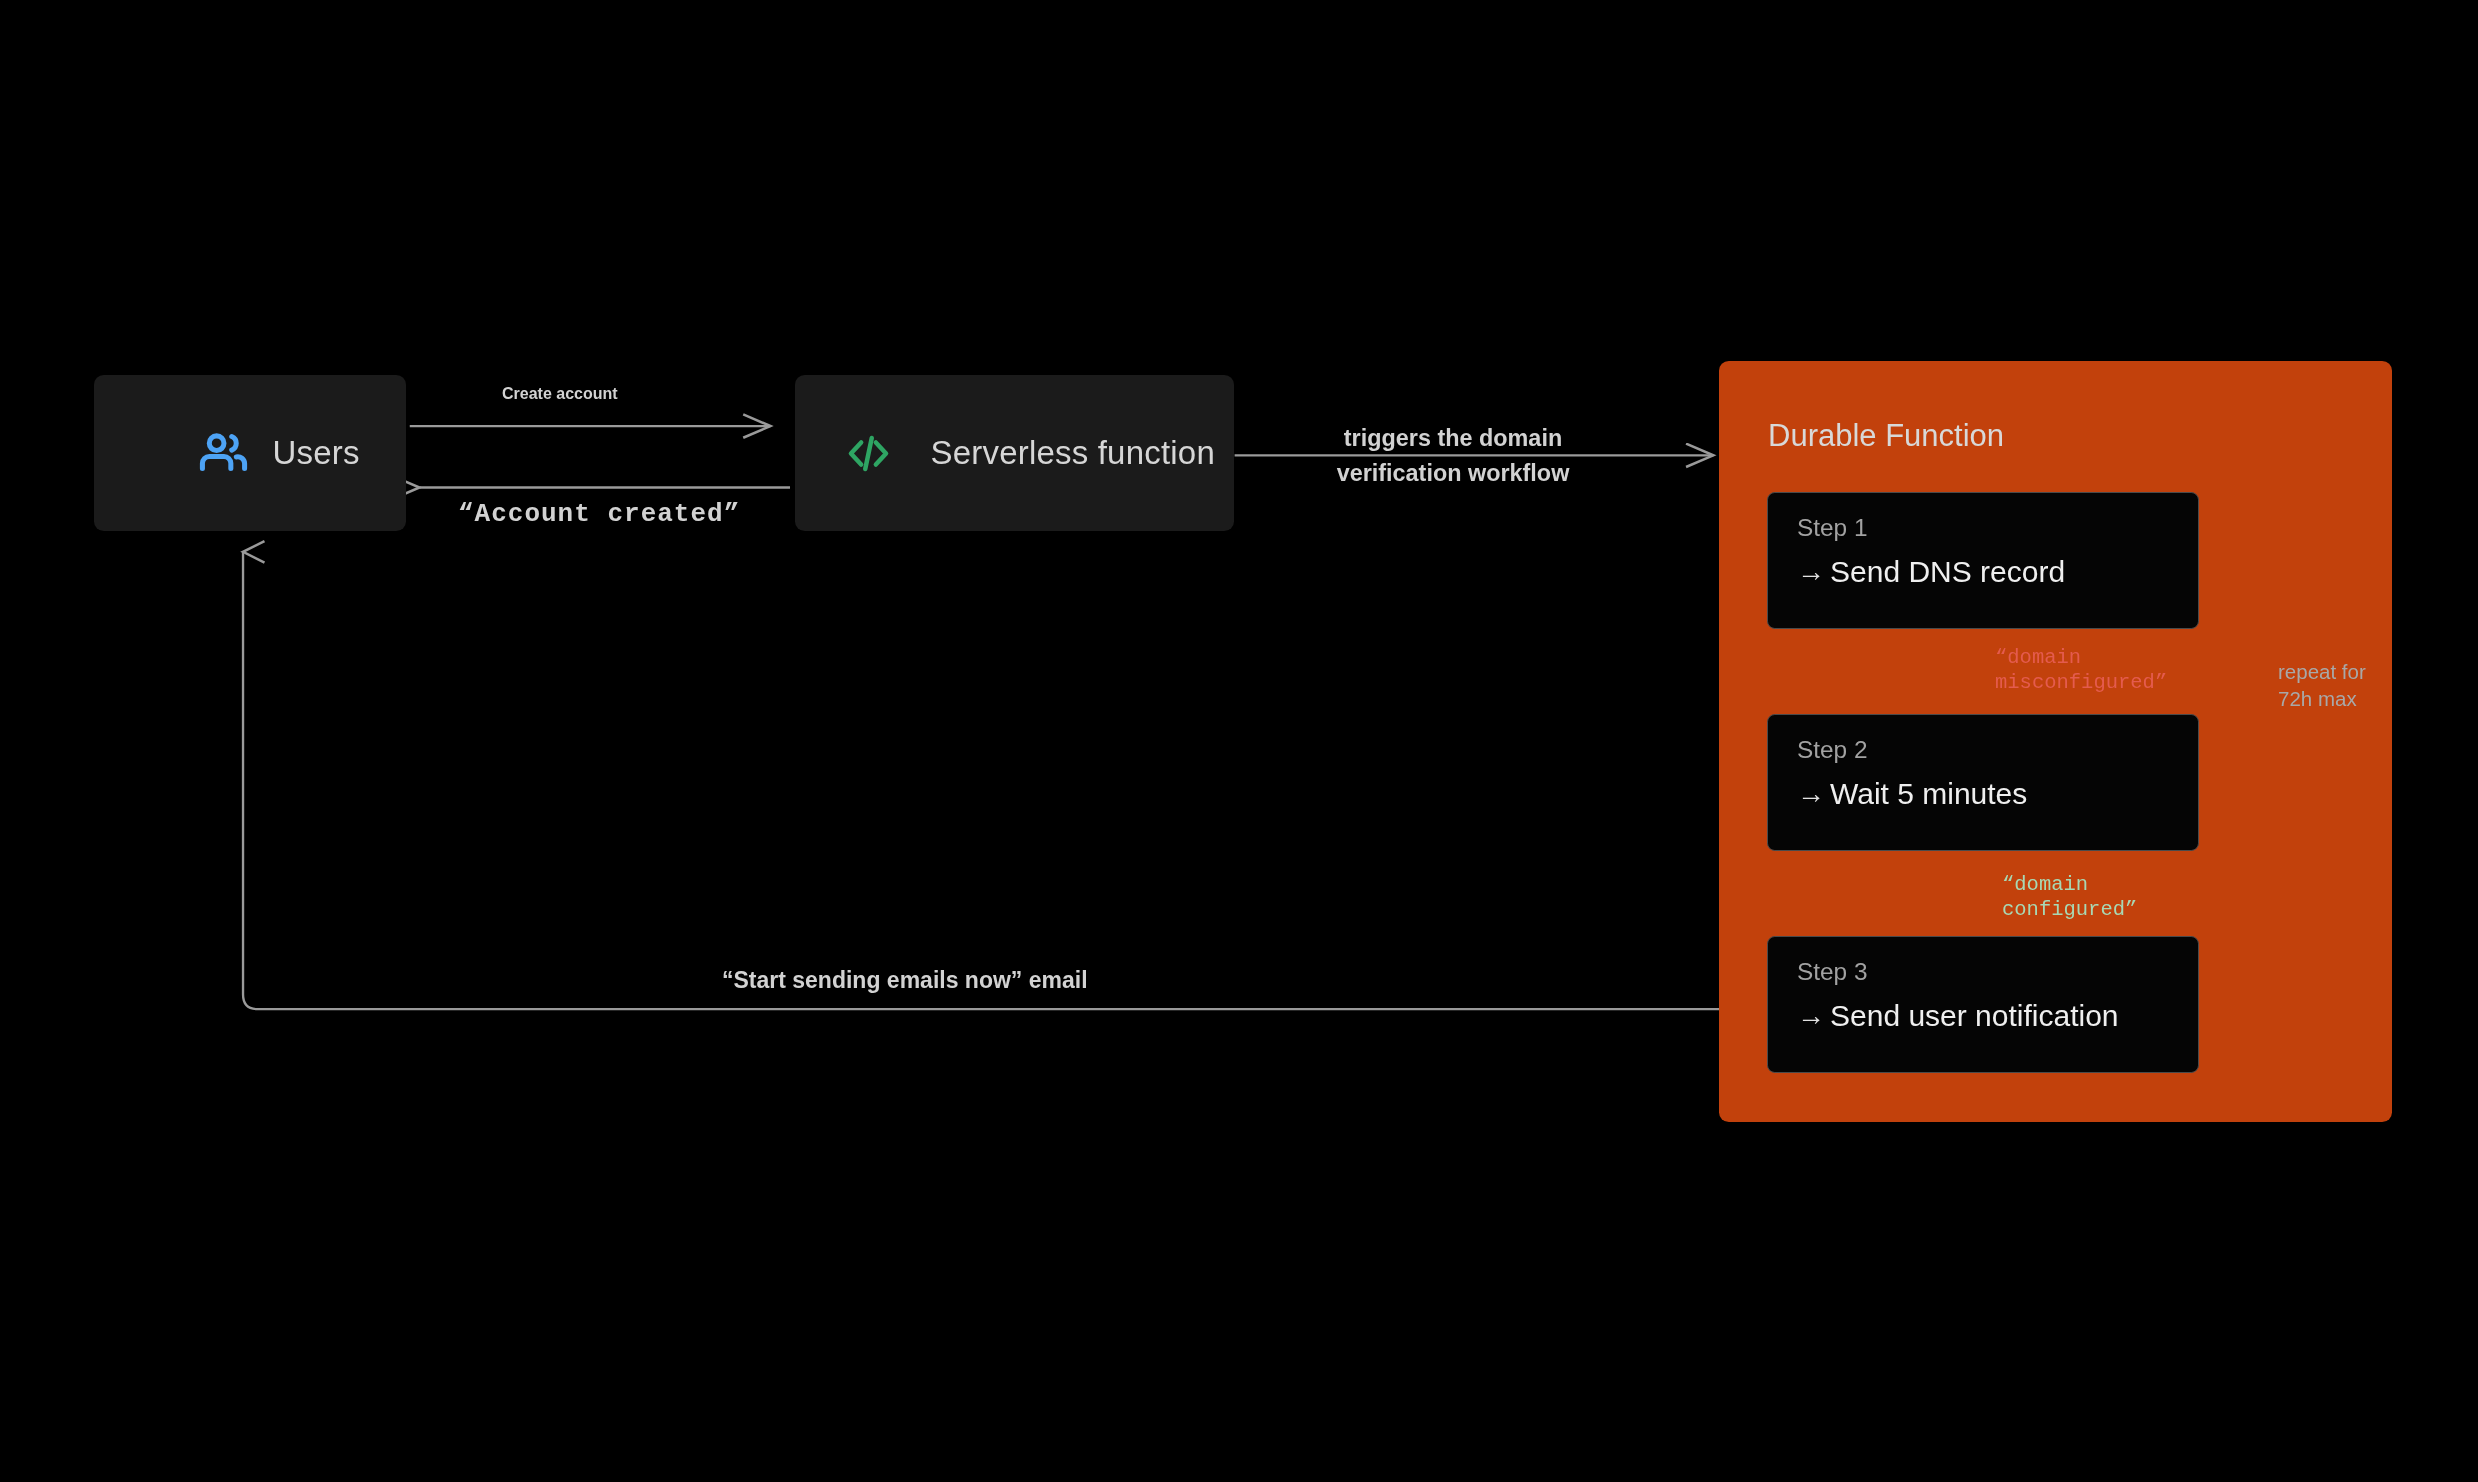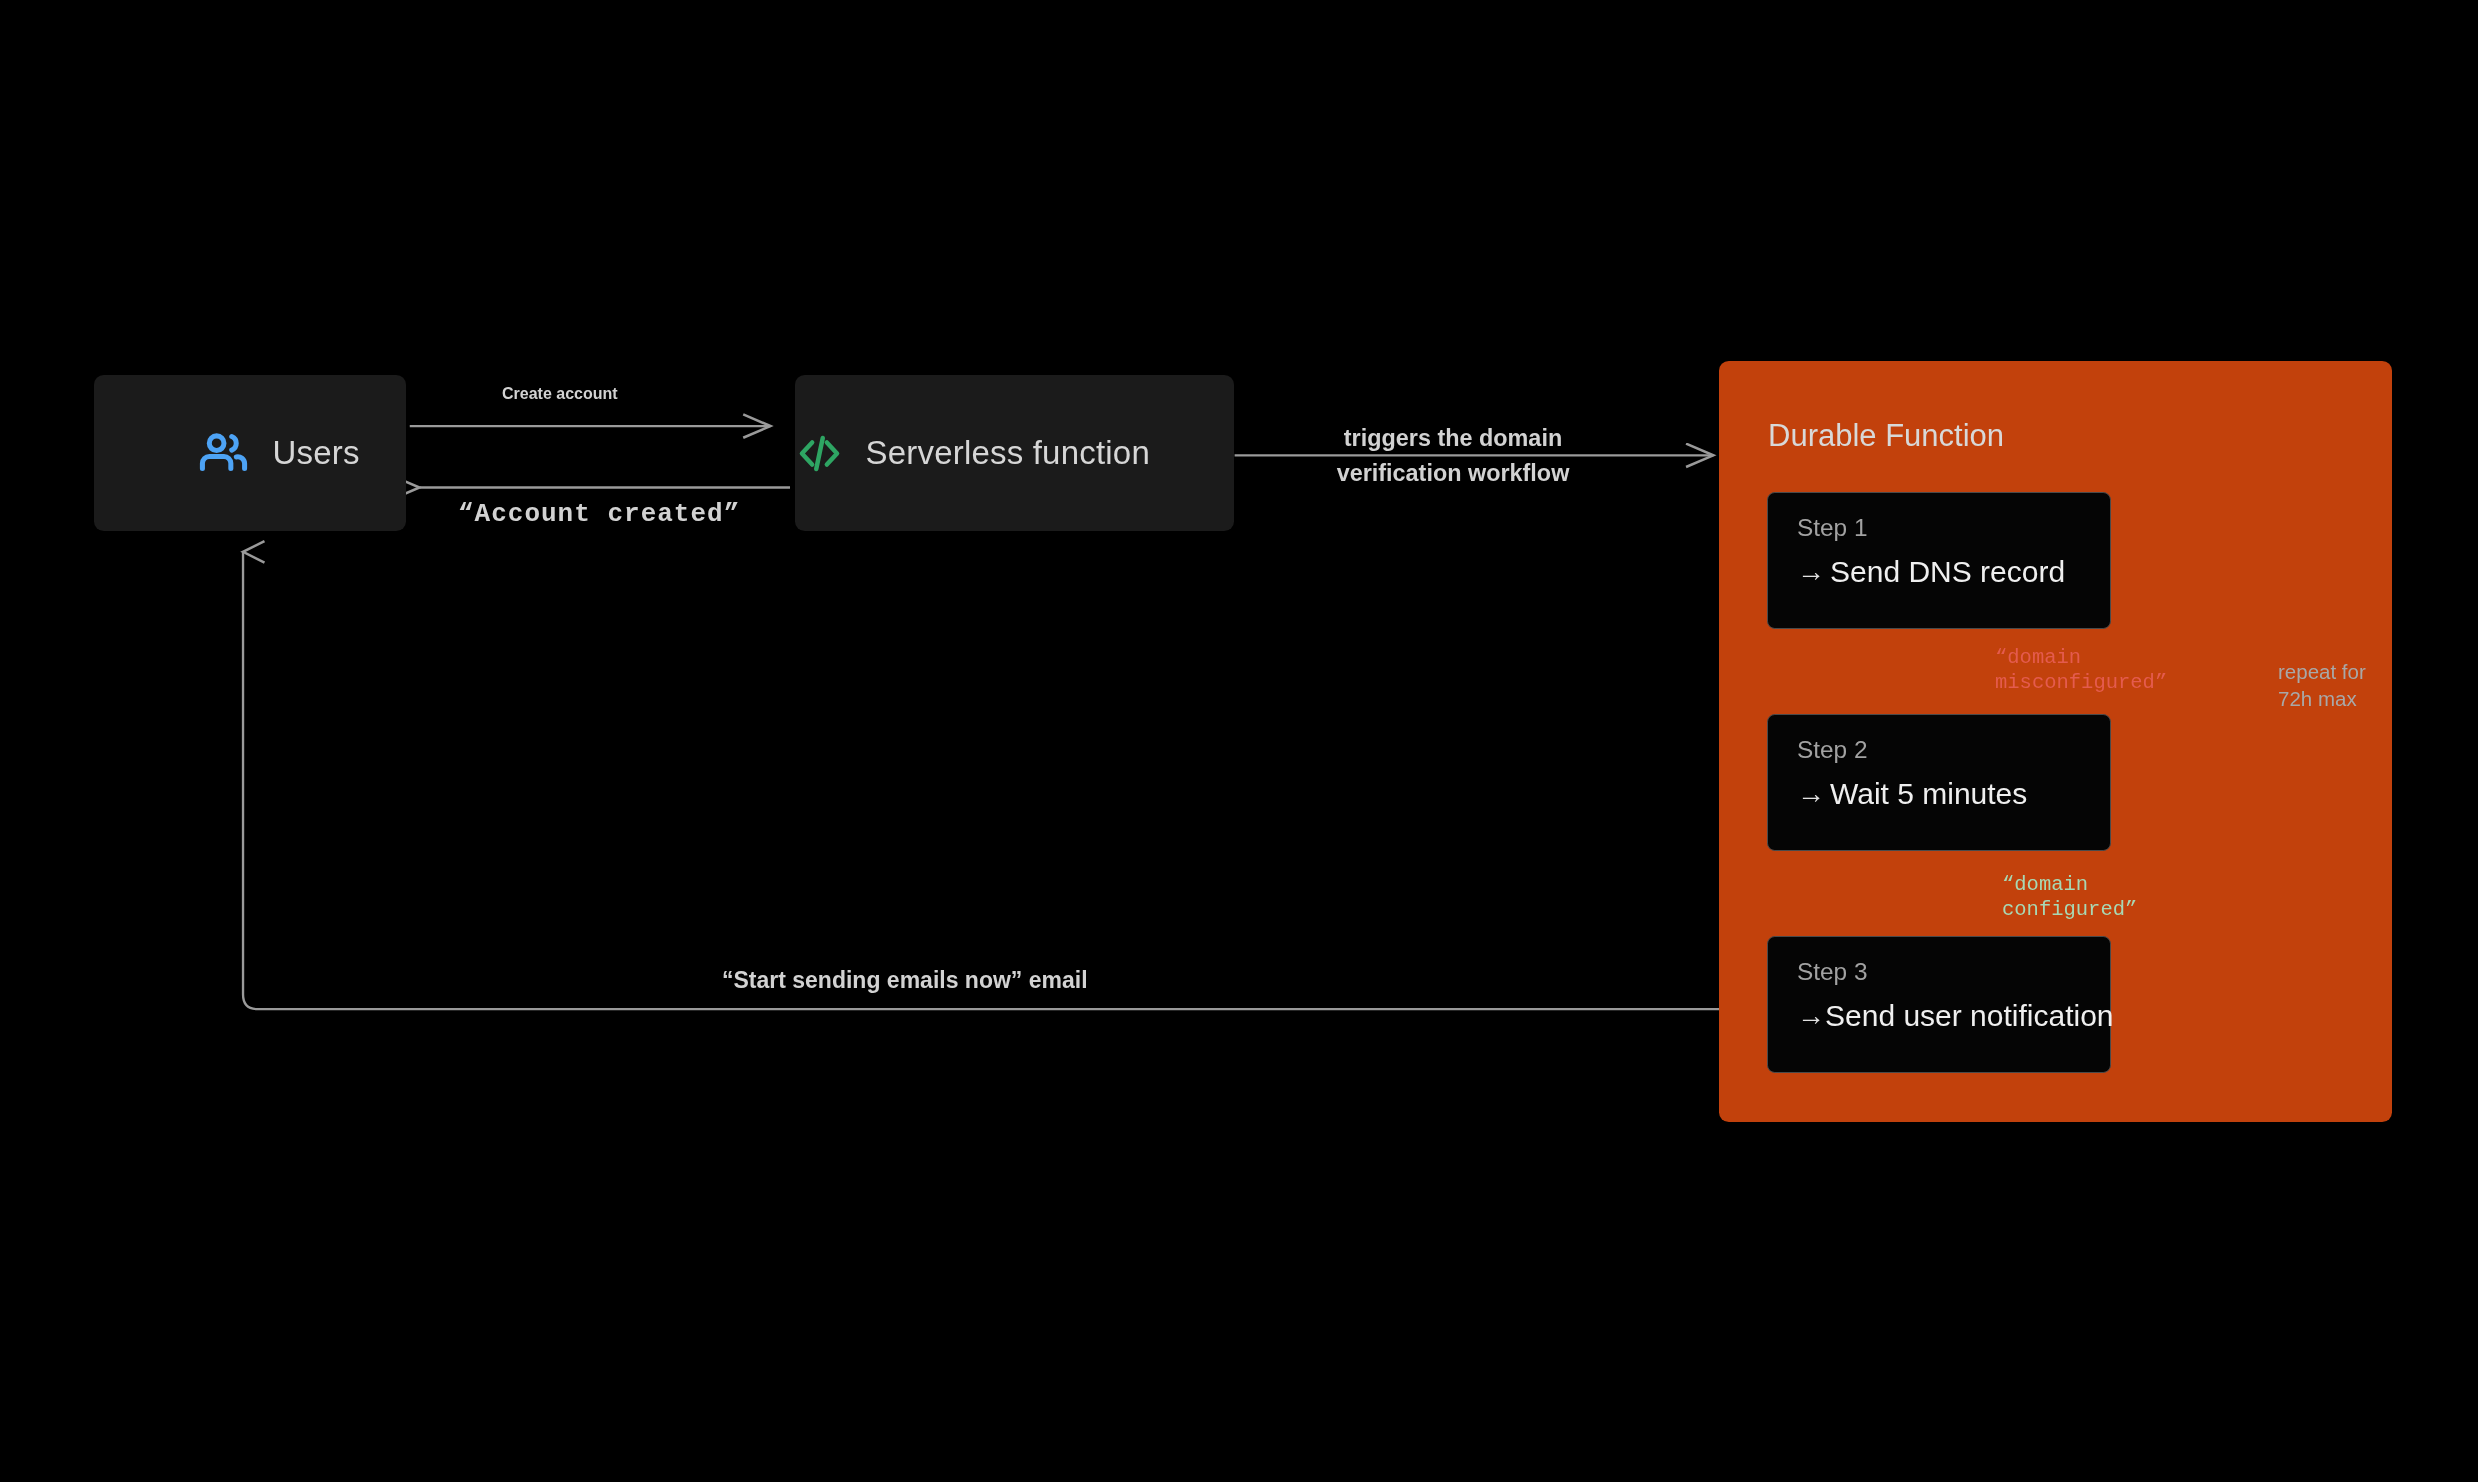--- a/index.html
+++ b/index.html
@@ -49,20 +49,22 @@
     height: 156px;
     padding-left: 102px;
   }
   #users-node .node-label { margin-left: 21.5px; }
 
   #serverless-node {
     left: 795px;
     top: 375px;
     width: 439px;
     height: 156px;
+    padding-left: 49px;
+    gap: 16px;
   }
   #serverless-node .node-label { margin-left: 21.5px; }
 
   
   #durable-panel {
     position: absolute;
     left: 1719px;
     top: 361px;
     width: 673px;
     height: 761px;
@@ -75,21 +77,21 @@
     left: 49px;
     top: 57px;
     color: #d8d8d8;
     font-size: 31px;
     white-space: nowrap;
   }
 
   .step-box {
     position: absolute;
     left: 48px;
-    width: 344px;
+    width: 432px;
     height: 137px;
     background: #050505;
     border: 1px solid #4a4a4a;
     border-radius: 7.8px;
     box-sizing: border-box;
     padding: 19.5px 0 0 29px;
   }
   .step-kicker {
     color: #a2a2a2;
     font-size: 24.4px;

